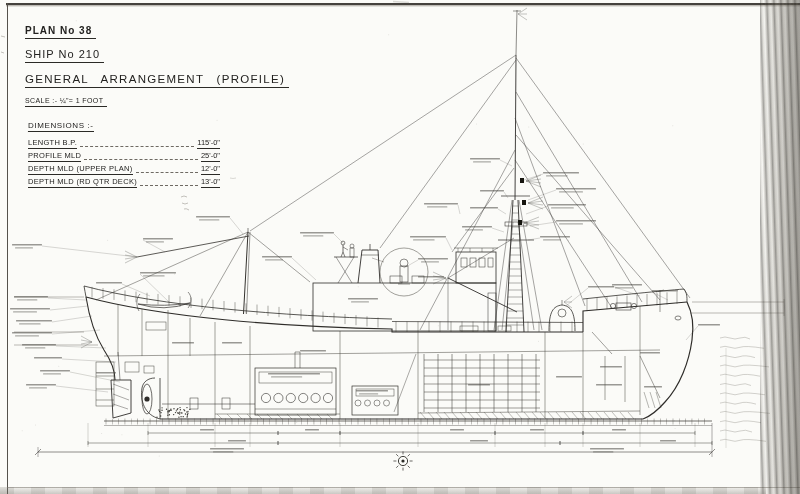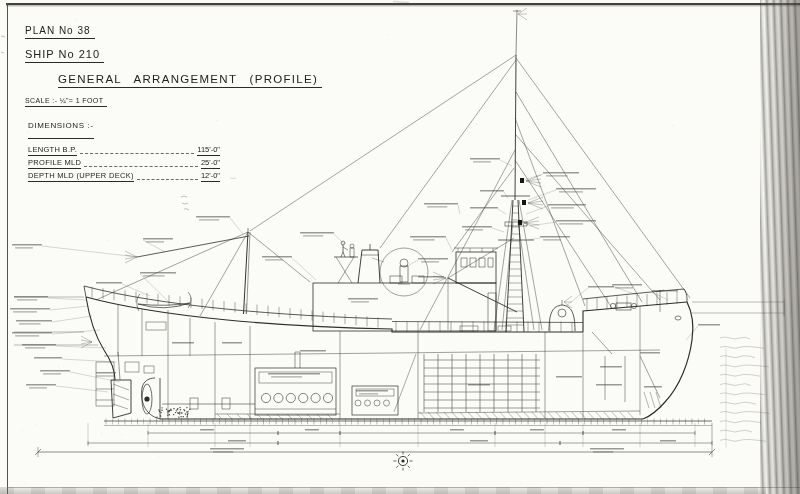--- a/index.html
+++ b/index.html
@@ -5,27 +5,27 @@
   html,body{margin:0;padding:0;background:#e8e6e1;}
   .sheet{position:relative;width:800px;height:494px;background:#fbfbf8;overflow:hidden;
          font-family:"Liberation Sans",sans-serif;color:#232220;}
   
   .border-top{position:absolute;left:6px;right:0;top:3px;height:1.6px;background:#45423d;box-shadow:0 1.4px 0 rgba(140,135,126,.55);}
   .border-left{position:absolute;left:7px;top:3px;bottom:0;width:1.1px;background:#55524c;}
   .border-bottom{position:absolute;left:7px;right:0;bottom:6px;height:1px;background:rgba(120,116,108,.55);}
   
   .titleblock{position:absolute;left:25px;top:25px;}
   .tb-line{display:table;border-bottom:1.1px solid #2b2a26;padding:0 4px 2px 0;letter-spacing:1px;white-space:nowrap;}
-  .tb-plan {font-size:10px;  margin-bottom:9px;}
+  .tb-plan {font-size:10px;  margin-bottom:9px;font-weight:bold;}
   .tb-ship {font-size:11px;  margin-bottom:10px;}
-  .tb-title{font-size:11.5px;margin-bottom:9px;letter-spacing:1.3px;word-spacing:8px;margin-left:33px;}
+  .tb-title{font-size:11.5px;margin-bottom:9px;letter-spacing:1.3px;word-spacing:8px;}
   .tb-scale{font-size:7px;   letter-spacing:.4px;}
   
   .dims{position:absolute;left:28px;top:121px;width:192px;font-size:7.5px;}
-  .dims-heading{display:table;border-bottom:1px solid #2b2a26;padding-bottom:8px;margin-bottom:4px;font-size:8px;letter-spacing:.6px;}
+  .dims-heading{display:table;border-bottom:1px solid #2b2a26;padding-bottom:1px;margin-bottom:4px;font-size:8px;letter-spacing:.6px;}
   .dim-row{display:flex;align-items:flex-end;height:13px;}
   .dl{border-bottom:1px solid #2b2a26;padding-bottom:1px;white-space:nowrap;letter-spacing:.3px;}
   .leader{flex:1;border-bottom:1px dashed #6e6a63;margin:0 3px 2px 3px;height:1px;}
   .dv{border-bottom:1px solid #2b2a26;padding-bottom:1px;white-space:nowrap;}
   svg.draw{position:absolute;left:0;top:0;}
   
   .edge-right{position:absolute;top:0;right:0;width:40px;height:100%;pointer-events:none;
     background:
       repeating-linear-gradient(88deg, rgba(90,85,78,0) 0px, rgba(90,85,78,.30) 2px, rgba(42,40,35,.40) 3px, rgba(125,120,110,.18) 5px, rgba(90,85,78,0) 7px),
       linear-gradient(90deg, rgba(230,228,222,0) 0%, rgba(150,146,137,.30) 45%, rgba(78,74,66,.50) 100%);}
@@ -56,23 +56,28 @@
       <span class="dl">LENGTH B.P.</span>
         <span class="leader"></span>
         <span class="dv">115'-0"</span>
     </div>
     <div class="dim-row">
       <span class="dl">PROFILE MLD</span>
         <span class="leader"></span>
         <span class="dv">25'-0"</span>
     </div>
     <div class="dim-row">
-      <span class="dl">DEPTH MLD (UPPER DECK)</span>
+      <span class="dl">DEPTH MLD (UPPER PLAN)</span>
         <span class="leader"></span>
         <span class="dv">12'-0"</span>
+    </div>
+    <div class="dim-row">
+      <span class="dl">DEPTH MLD (RD QTR DECK)</span>
+        <span class="leader"></span>
+        <span class="dv">13'-0"</span>
     </div>
   </div>
 
   <svg class="draw" width="800" height="494" viewBox="0 0 800 494">
 
     <g id="gen-under">
         <line x1="92" y1="286.85714285714283" x2="92" y2="297.62745098039215" stroke="#45433e" stroke-width="0.45" opacity="1"></line>
         <line x1="103" y1="288.0357142857143" x2="103" y2="298.77777777777777" stroke="#45433e" stroke-width="0.45" opacity="1"></line>
         <line x1="114" y1="289.2142857142857" x2="114" y2="299.9281045751634" stroke="#45433e" stroke-width="0.45" opacity="1"></line>
         <line x1="125" y1="290.39285714285717" x2="125" y2="301.078431372549" stroke="#45433e" stroke-width="0.45" opacity="1"></line>

